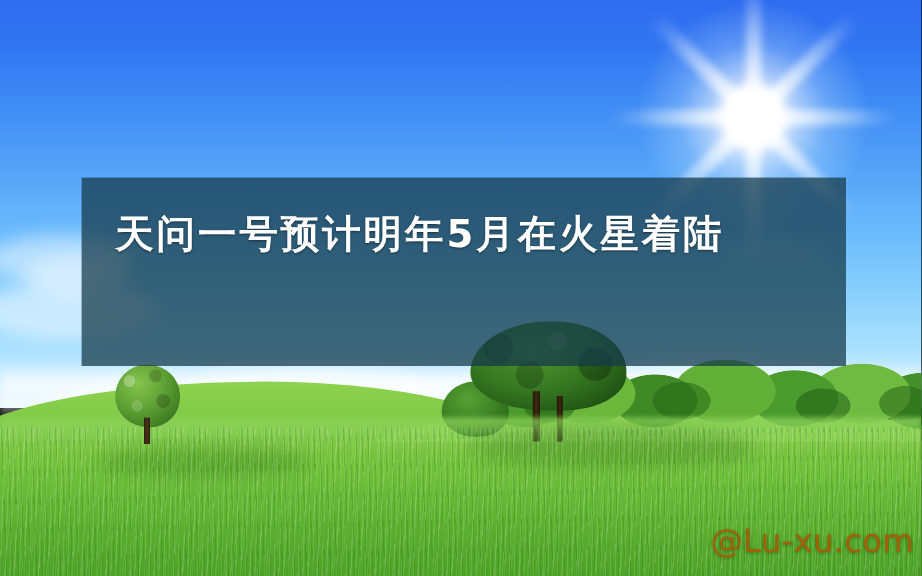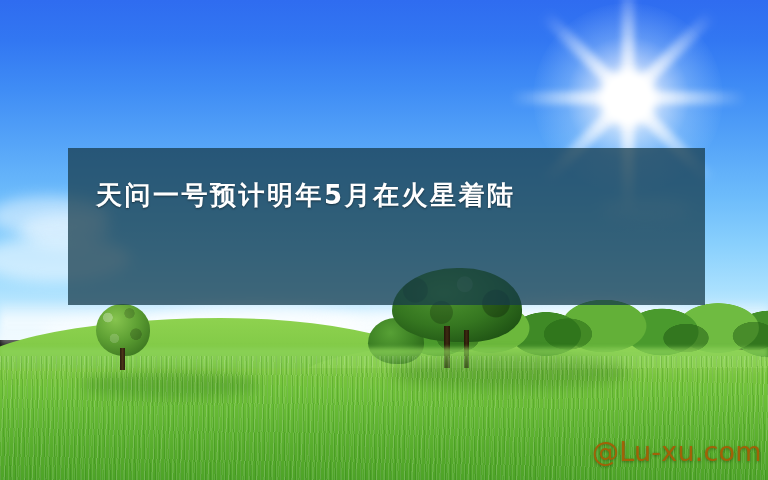--- a/index.html
+++ b/index.html
@@ -239,21 +239,21 @@
     position: absolute;
     left: 68px; top: 148px;
     width: 637px; height: 157px;
     background: rgba(22, 58, 74, 0.74);
     box-sizing: border-box;
     padding: 14px 24px 0 28px;
   }
   .banner .line {
     color: #ffffff;
     font-family: "DejaVu Sans", "Liberation Sans", sans-serif;
-    font-size: 26px;
+    font-size: 32px;
     font-weight: 700;
     letter-spacing: 2.5px;
     line-height: 66px;
     white-space: nowrap;
     text-shadow: 0 1px 2px rgba(0,0,0,.45);
   }
 
   
   .watermark {
     position: absolute;

